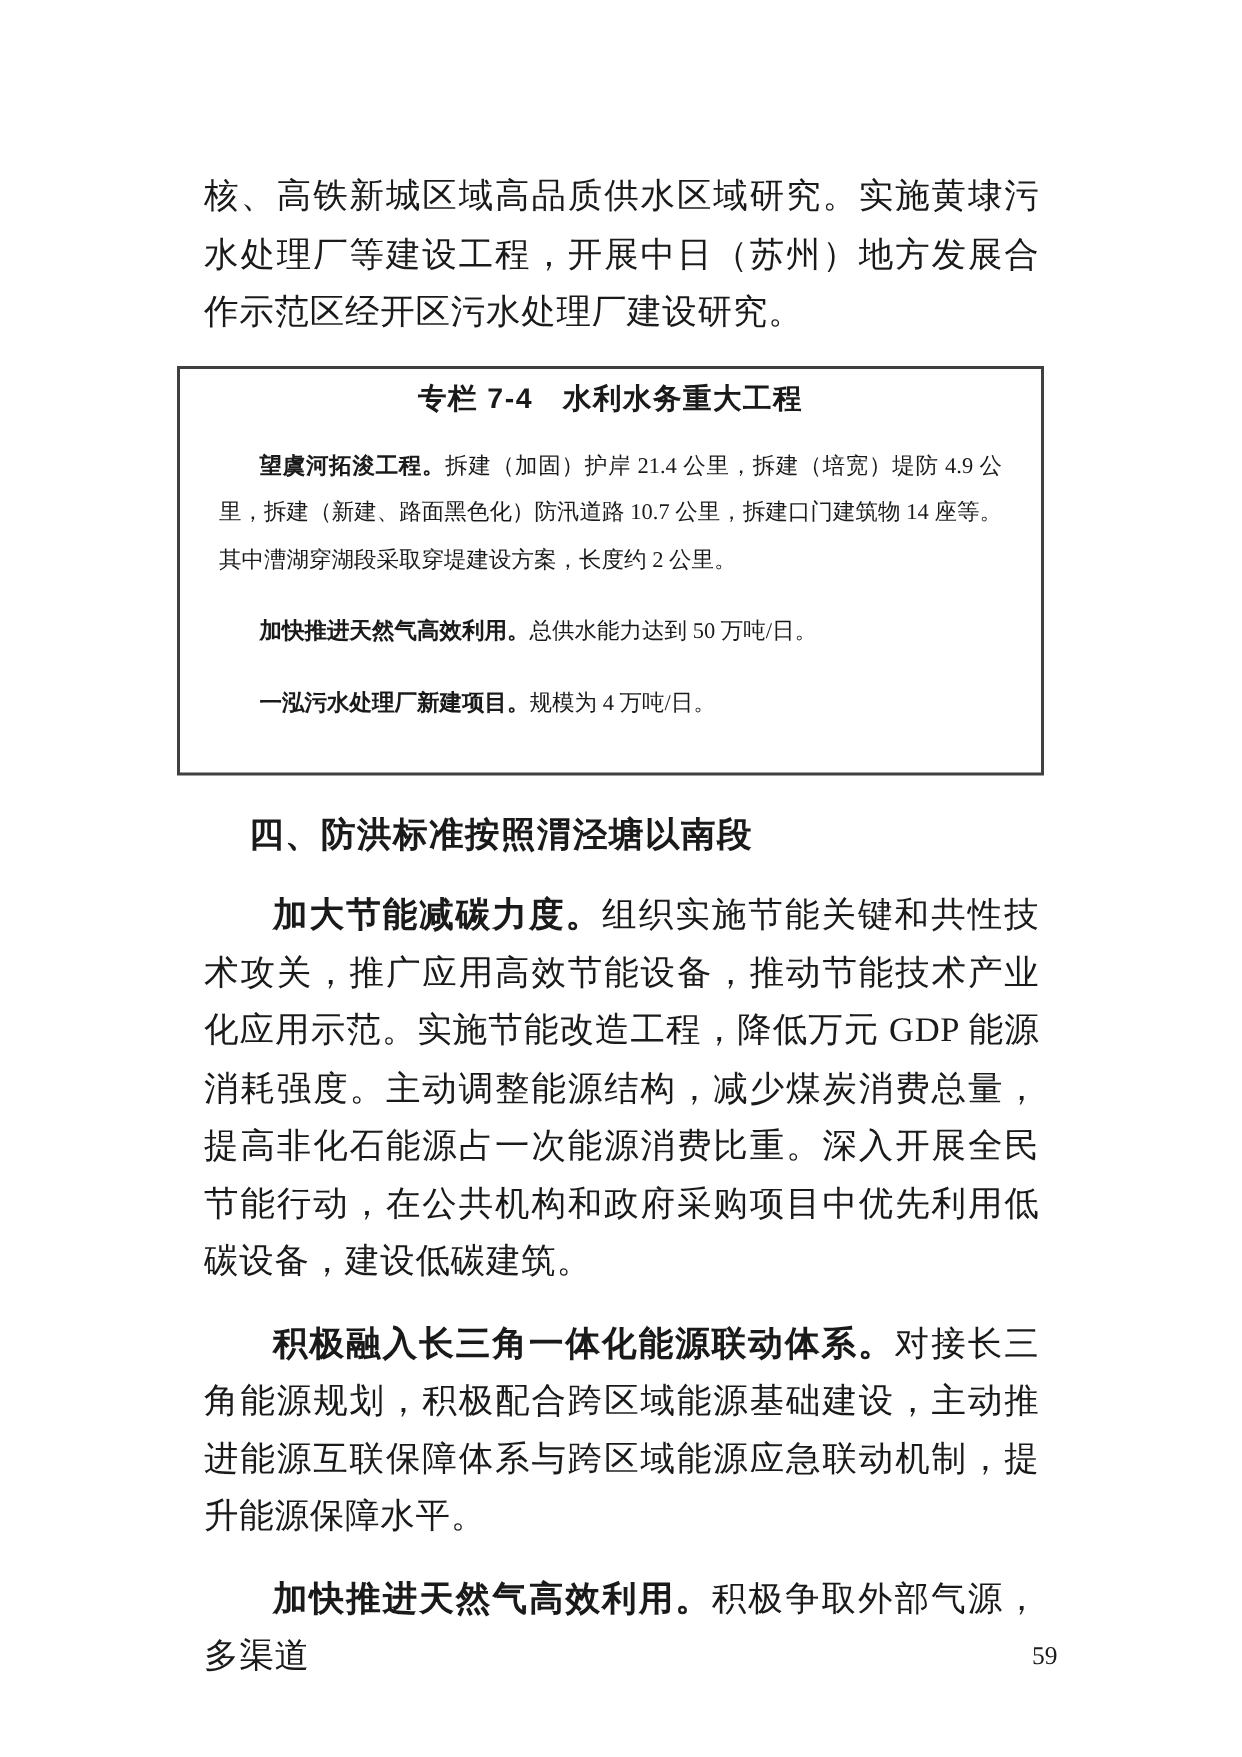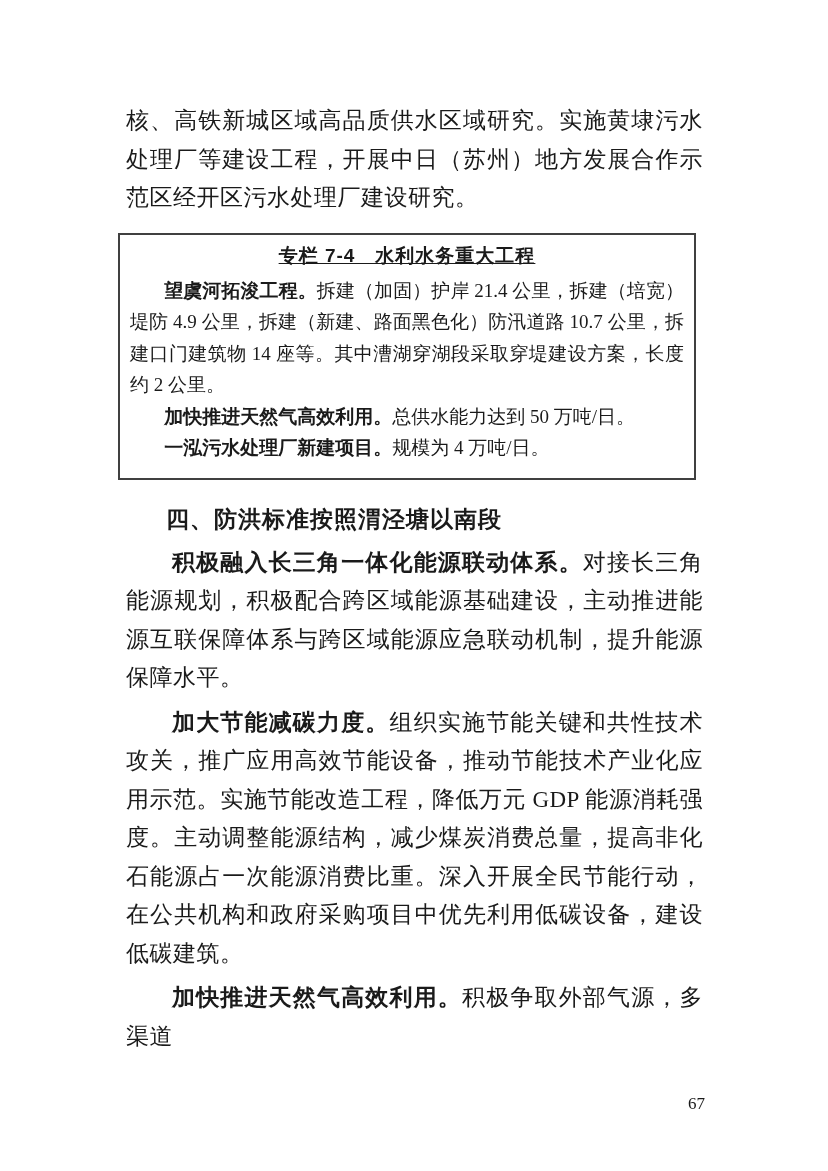--- a/index.html
+++ b/index.html
@@ -20,21 +20,21 @@
     inset: 0;
     background: #ffffff;
   }
   .content {
     position: absolute;
     left: 120px;
     top: 96px;
     width: 589px;
   }
   .body-text {
-    margin: 6px;
+    margin: 16px;
     font-size: 23px;
     line-height: 38.5px;
     text-align: justify;
     text-justify: inter-character;
     letter-spacing: 0.5px;
   }
   .no-indent { text-indent: 0; }
   .indent { text-indent: 2em; }
   .body-text b {
     font-weight: bold;
@@ -48,25 +48,24 @@
     background: #ffffff;
   }
   .box-title {
     margin: 0 0 6px 0;
     font-family: "Liberation Sans", "DejaVu Sans", sans-serif;
     font-weight: bold;
     font-size: 19px;
     line-height: 26px;
     text-align: center;
     letter-spacing: 1px;
-    text-decoration: underline;
   }
   .box-item {
-    margin: 0;
-    font-size: 19px;
+    margin: 16px;
+    font-size: 15px;
     line-height: 31.5px;
     text-indent: 1.8em;
     text-align: justify;
     text-justify: inter-character;
   }
   .box-item b {
     font-weight: bold;
   }
   .section-heading {
     margin: 20px 0 0 0;
@@ -106,22 +105,22 @@
       <p class="box-item"><b>加快推进天然气高效利用。</b><span>总供水能力达到 50 万吨/日。</span></p>
 
 
       <p class="box-item"><b>一泓污水处理厂新建项目。</b><span>规模为 4 万吨/日。</span></p>
 
     </section>
 
     <h1 class="section-heading">四、防洪标准按照渭泾塘以南段</h1>
 
 
+    <p class="body-text indent"><b>加大节能减碳力度。</b><span>组织实施节能关键和共性技术攻关，推广应用高效节能设备，推动节能技术产业化应用示范。实施节能改造工程，降低万元 GDP 能源消耗强度。主动调整能源结构，减少煤炭消费总量，提高非化石能源占一次能源消费比重。深入开展全民节能行动，在公共机构和政府采购项目中优先利用低碳设备，建设低碳建筑。</span></p>
+
     <p class="body-text indent"><b>积极融入长三角一体化能源联动体系。</b><span>对接长三角能源规划，积极配合跨区域能源基础建设，主动推进能源互联保障体系与跨区域能源应急联动机制，提升能源保障水平。</span></p>
-
-    <p class="body-text indent"><b>加大节能减碳力度。</b><span>组织实施节能关键和共性技术攻关，推广应用高效节能设备，推动节能技术产业化应用示范。实施节能改造工程，降低万元 GDP 能源消耗强度。主动调整能源结构，减少煤炭消费总量，提高非化石能源占一次能源消费比重。深入开展全民节能行动，在公共机构和政府采购项目中优先利用低碳设备，建设低碳建筑。</span></p>
 
     <p class="body-text indent"><b>加快推进天然气高效利用。</b><span>积极争取外部气源，多渠道</span></p>
 
   </main>
 
-  <div class="page-number">67</div>
+  <div class="page-number">59</div>
 </div>
 
 </body></html>

